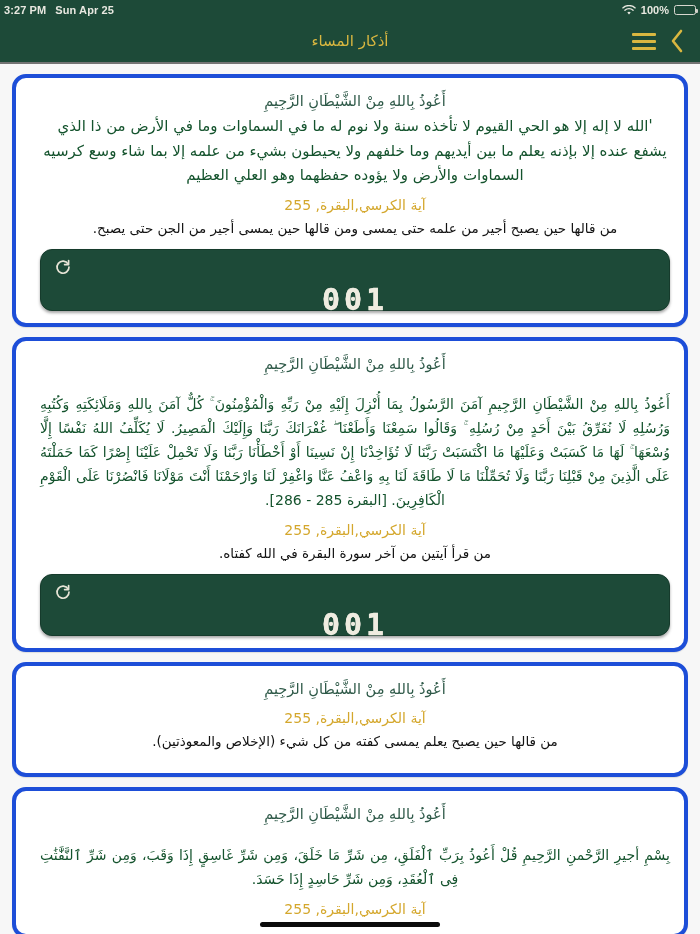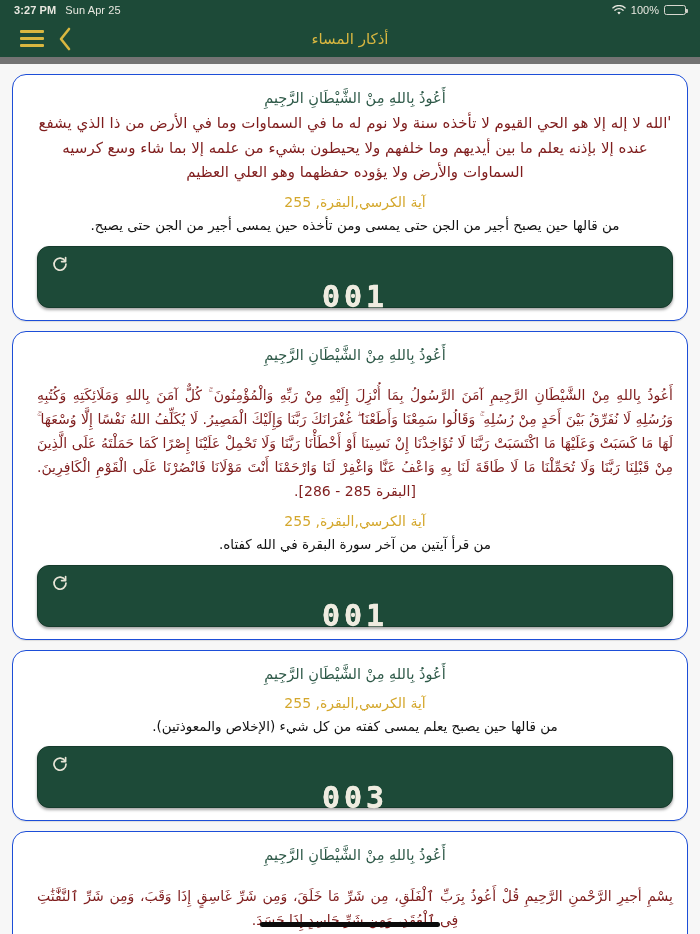--- a/index.html
+++ b/index.html
@@ -26,30 +26,30 @@
   }
 
   
   .status-bar {
     height: 20px;
     background: #1d4a38;
     color: #e8e8e0;
     display: flex;
     align-items: center;
     justify-content: space-between;
-    padding: 0 14px;
+    padding: 0 4px;
     font-size: 11px;
     direction: ltr;
     font-family: "Liberation Sans", sans-serif;
   }
   .status-left { display: flex; align-items: center; gap: 9px; }
   .status-right { display: flex; align-items: center; gap: 5px; }
   .status-time { font-weight: 600; letter-spacing: .1px; }
-  .status-date { font-weight: 400; letter-spacing: .1px; }
-  .battery-pct { font-weight: 400; }
+  .status-date { font-weight: 700; letter-spacing: .1px; }
+  .battery-pct { font-weight: 700; }
 
   .wifi-icon svg { display: block; }
   .battery-icon {
     width: 22px; height: 10px;
     border: 1px solid #d8d8d0;
     border-radius: 2.5px;
     position: relative;
     padding: 1px;
   }
   .battery-icon::after {
@@ -66,24 +66,24 @@
     background: #e9e9e2;
     border-radius: 1.5px;
   }
 
   
   .nav-bar {
     height: 44px;
     background: #1d4a38;
     display: flex;
     align-items: center;
-    justify-content: flex-end;
+    justify-content: flex-start;
     padding: 0 16px;
     position: relative;
-    border-bottom: 7px solid #737373;
+    border-bottom: 2px solid #737373;
   }
   .nav-title {
     position: absolute;
     left: 0; right: 0;
     text-align: center;
     color: #d9b740;
     font-size: 15px;
     pointer-events: none;
   }
   .back-btn {
@@ -111,38 +111,38 @@
   
   .content {
     height: calc(934px - 20px - 44px);
     overflow: hidden;
     padding: 10px 12px 0 12px;
     background: #f7f7f7;
   }
 
   .dhikr-card {
     background: #ffffff;
-    border: 1px solid #1d4ed8;
+    border: 4px solid #1d4ed8;
     border-radius: 14px;
     margin-bottom: 10px;
     padding: 12px 14px 12px 24px;
     box-shadow: 0 1px 1px rgba(0,0,0,.10);
   }
 
   .basmala {
     text-align: center;
     color: #2f5a49;
     font-size: 14.5px;
     line-height: 1.55;
     margin-bottom: 2px;
   }
 
   .dhikr-text {
     text-align: center;
-    color: #7f1d1d;
+    color: #14532d;
     font-size: 15px;
     line-height: 1.62;
     margin-bottom: 4px;
   }
   .dhikr-text.tashkeel {
     font-size: 14px;
     line-height: 1.72;
     text-align: justify;
     text-align-last: center;
     margin-top: 17px;
@@ -254,21 +254,21 @@
       <span></span>
     </div>
   </div>
 
   <div class="content">
 
   <div class="dhikr-card">
         <div class="basmala">أَعُوذُ بِاللهِ مِنْ الشَّيْطَانِ الرَّجِيمِ</div>
         <div class="dhikr-text">'الله لا إله إلا هو الحي القيوم لا تأخذه سنة ولا نوم له ما في السماوات وما في الأرض من ذا الذي يشفع عنده إلا بإذنه يعلم ما بين أيديهم وما خلفهم ولا يحيطون بشيء من علمه إلا بما شاء وسع كرسيه السماوات والأرض ولا يؤوده حفظهما وهو العلي العظيم</div>
         <div class="reference">آية الكرسي,البقرة, 255</div>
-        <div class="benefit">من قالها حين يصبح أجير من الجن حتى يمسى ومن تأخذه حين يمسى أجير من الجن حتى يصبح.</div>
+        <div class="benefit">من قالها حين يصبح أجير من علمه حتى يمسى ومن قالها حين يمسى أجير من الجن حتى يصبح.</div>
         <div class="counter-btn">
           <span class="reset-icon">
             <svg width="18" height="18" viewBox="0 0 18 18">
               <path d="M14.2 6.2 A6 6 0 1 0 15 9" stroke="#e7e4d6" stroke-width="1.7" fill="none" stroke-linecap="round"></path>
               <path d="M14.6 2.6 L14.6 6.6 L10.6 6.6" stroke="#e7e4d6" stroke-width="1.7" fill="none" stroke-linecap="round" stroke-linejoin="round"></path>
             </svg>
           </span>
           <span class="counter-value">001</span>
         </div>
       </div>
@@ -284,29 +284,20 @@
               <path d="M14.6 2.6 L14.6 6.6 L10.6 6.6" stroke="#e7e4d6" stroke-width="1.7" fill="none" stroke-linecap="round" stroke-linejoin="round"></path>
             </svg>
           </span>
           <span class="counter-value">001</span>
         </div>
       </div>
       <div class="dhikr-card">
         <div class="basmala">أَعُوذُ بِاللهِ مِنْ الشَّيْطَانِ الرَّجِيمِ</div>
         <div class="reference">آية الكرسي,البقرة, 255</div>
         <div class="benefit">من قالها حين يصبح يعلم يمسى كفته من كل شيء (الإخلاص والمعوذتين).</div>
-        <div class="counter-btn">
-          <span class="reset-icon">
-            <svg width="18" height="18" viewBox="0 0 18 18">
-              <path d="M14.2 6.2 A6 6 0 1 0 15 9" stroke="#e7e4d6" stroke-width="1.7" fill="none" stroke-linecap="round"></path>
-              <path d="M14.6 2.6 L14.6 6.6 L10.6 6.6" stroke="#e7e4d6" stroke-width="1.7" fill="none" stroke-linecap="round" stroke-linejoin="round"></path>
-            </svg>
-          </span>
-          <span class="counter-value">003</span>
-        </div>
       </div>
       <div class="dhikr-card clipped">
         <div class="basmala">أَعُوذُ بِاللهِ مِنْ الشَّيْطَانِ الرَّجِيمِ</div>
         <div class="dhikr-text tashkeel">بِسْمِ أجيرِ الرَّحْمنِ الرَّحِيمِ قُلْ أَعُوذُ بِرَبِّ ٱلْفَلَقِ، مِن شَرِّ مَا خَلَقَ، وَمِن شَرِّ غَاسِقٍ إِذَا وَقَبَ، وَمِن شَرِّ ٱلنَّفَّٰثَٰتِ فِى ٱلْعُقَدِ، وَمِن شَرِّ حَاسِدٍ إِذَا حَسَدَ.</div>
         <div class="reference">آية الكرسي,البقرة, 255</div>
       </div>
     </div>
 
   <div class="home-indicator"></div>
 </div>

